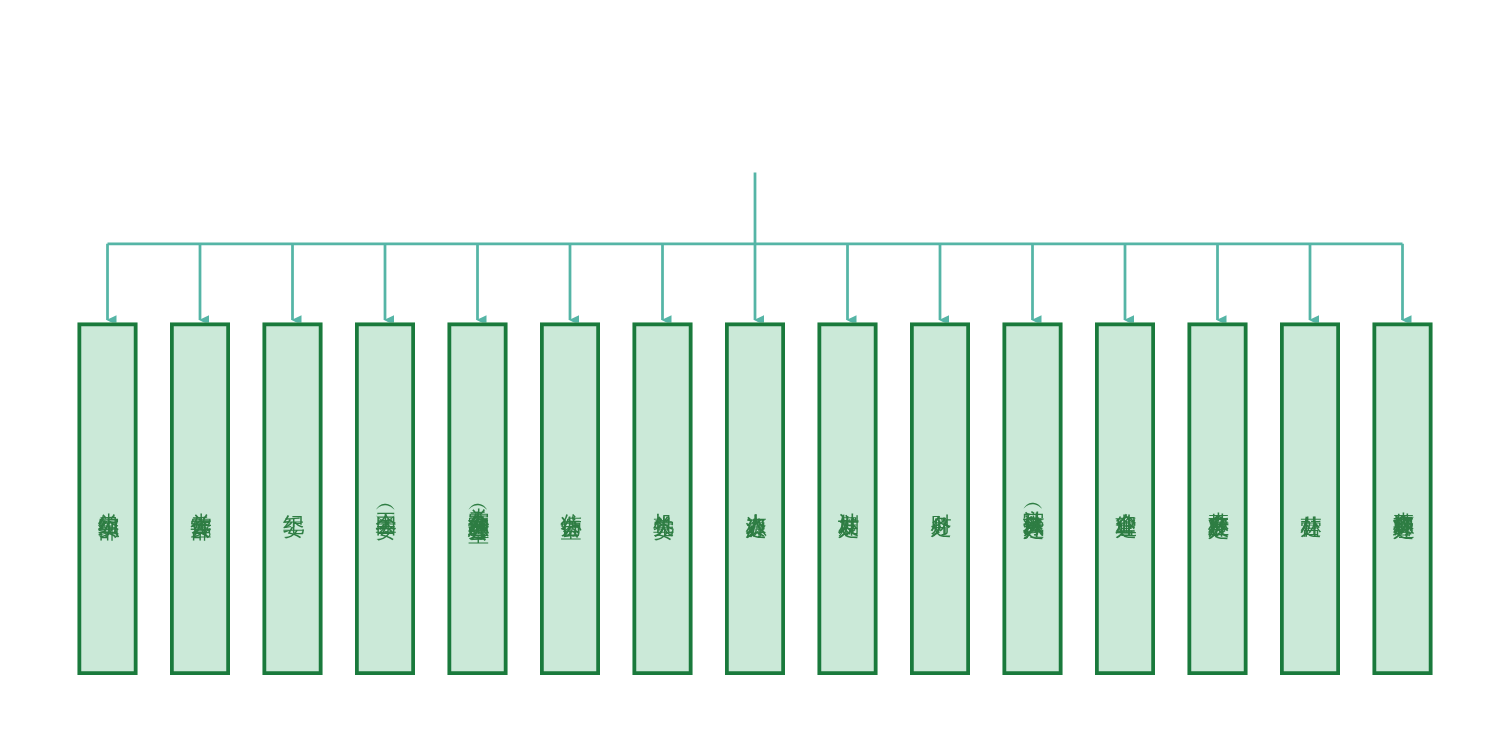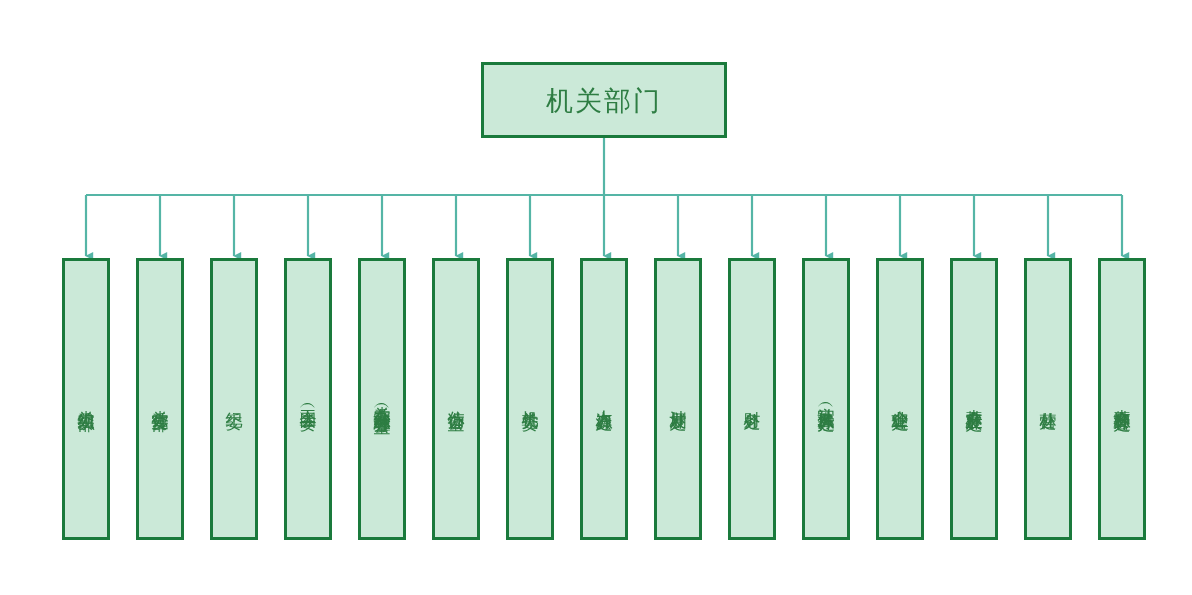--- a/index.html
+++ b/index.html
@@ -86,23 +86,20 @@
         <path d="M678,195 L678,256" marker-end="url(#arrowHead)"></path>
         <path d="M752,195 L752,256" marker-end="url(#arrowHead)"></path>
         <path d="M826,195 L826,256" marker-end="url(#arrowHead)"></path>
         <path d="M900,195 L900,256" marker-end="url(#arrowHead)"></path>
         <path d="M974,195 L974,256" marker-end="url(#arrowHead)"></path>
         <path d="M1048,195 L1048,256" marker-end="url(#arrowHead)"></path>
         <path d="M1122,195 L1122,256" marker-end="url(#arrowHead)"></path>
       </g>
   </svg>
 
-  <div class="node node-root">
-    <span class="root-label">机关部门</span>
-  </div>
 
   <div id="children-layer">
       <div class="node node-child" style="left: 62px;">
         <span class="child-label">党委组织部</span>
       </div>
       <div class="node node-child" style="left: 136px;">
         <span class="child-label">党委宣传部</span>
       </div>
       <div class="node node-child" style="left: 210px;">
         <span class="child-label">纪委</span>

